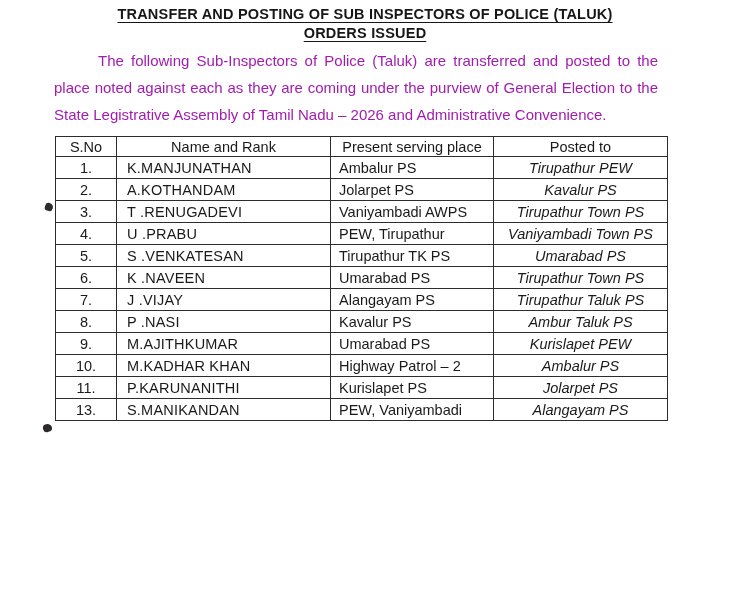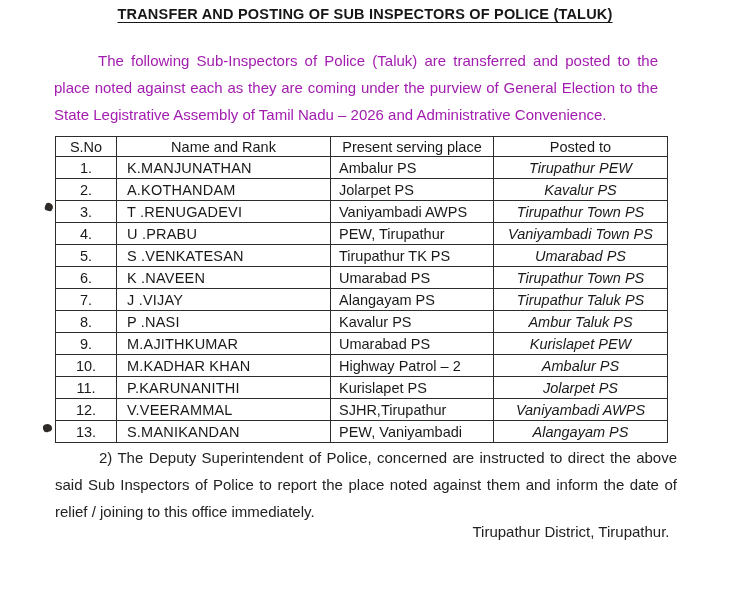--- a/index.html
+++ b/index.html
@@ -96,20 +96,21 @@
   .speck-1 { left: 45px; top: 203px; width: 8px; height: 8px; transform: rotate(18deg); }
   .speck-2 { left: 43px; top: 424px; width: 9px; height: 8px; transform: rotate(-12deg); }
 </style>
 </head>
 <body>
 
 <div class="page">
 
   <div class="title-block">
     <span class="tline">TRANSFER AND POSTING OF SUB INSPECTORS OF POLICE (TALUK)</span><br>
+    <span class="tline">ORDERS ISSUED</span>
   </div>
 
   <p class="intro">The following Sub-Inspectors of Police (Taluk) are transferred and posted to the place noted against each as they are coming under the purview of General Election to the State Legistrative Assembly of Tamil Nadu – 2026 and Administrative Convenience.</p>
 
   <table class="doc-table">
     <colgroup>
       <col class="c0">
         <col class="c1">
         <col class="c2">
         <col class="c3">
@@ -183,36 +184,28 @@
           <td class="present">Highway Patrol – 2</td>
           <td class="posted">Ambalur PS</td>
         </tr>
         <tr>
           <td class="sno">11.</td>
           <td class="name">P.KARUNANITHI</td>
           <td class="present">Kurislapet PS</td>
           <td class="posted">Jolarpet PS</td>
         </tr>
         <tr>
-          <td class="sno">12.</td>
-          <td class="name">V.VEERAMMAL</td>
-          <td class="present">SJHR,Tirupathur</td>
-          <td class="posted">Vaniyambadi AWPS</td>
-        </tr>
-        <tr>
           <td class="sno">13.</td>
           <td class="name">S.MANIKANDAN</td>
           <td class="present">PEW, Vaniyambadi</td>
           <td class="posted">Alangayam PS</td>
         </tr>
       </tbody>
   </table>
 
-  <p class="closing">2) The Deputy Superintendent of Police, concerned are instructed to direct the above said Sub Inspectors of Police to report the place noted against them and inform the date of relief / joining to this office immediately.</p>
 
   <div class="signature">
-    <div>Tirupathur District, Tirupathur.</div>
   </div>
 
   <span class="speck speck-1"></span>
   <span class="speck speck-2"></span>
 
 </div>
 
 </body></html>

